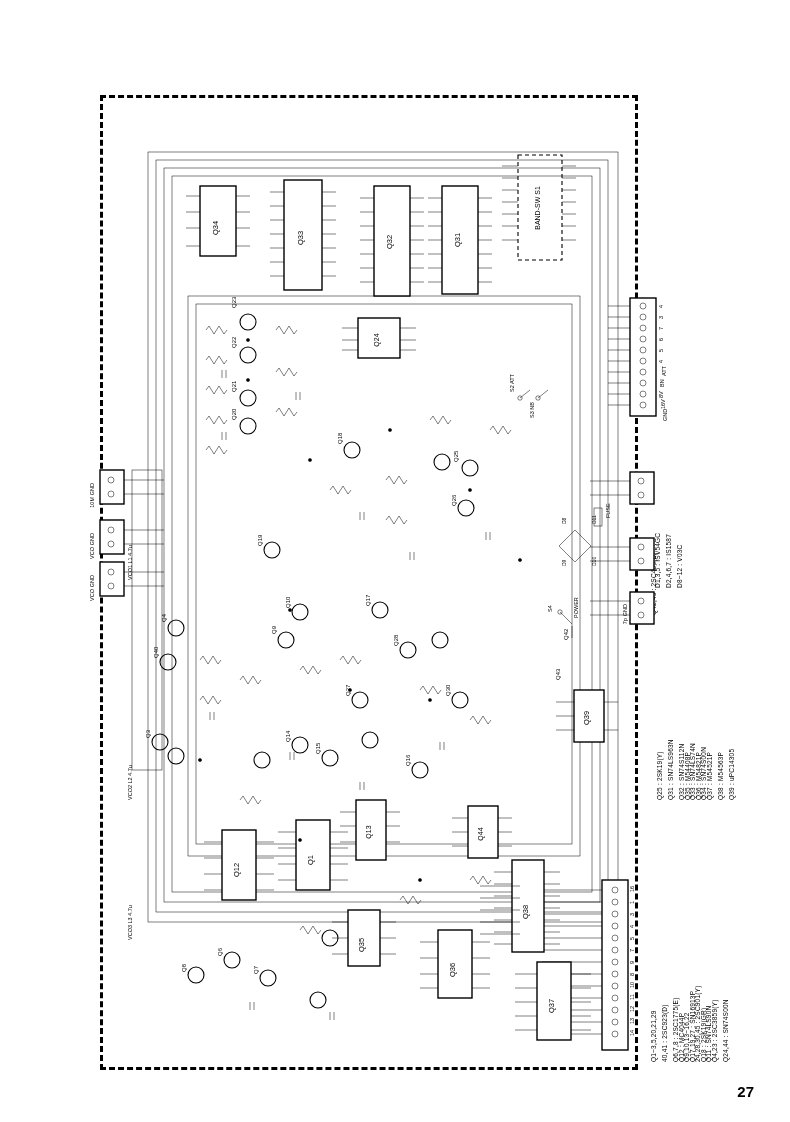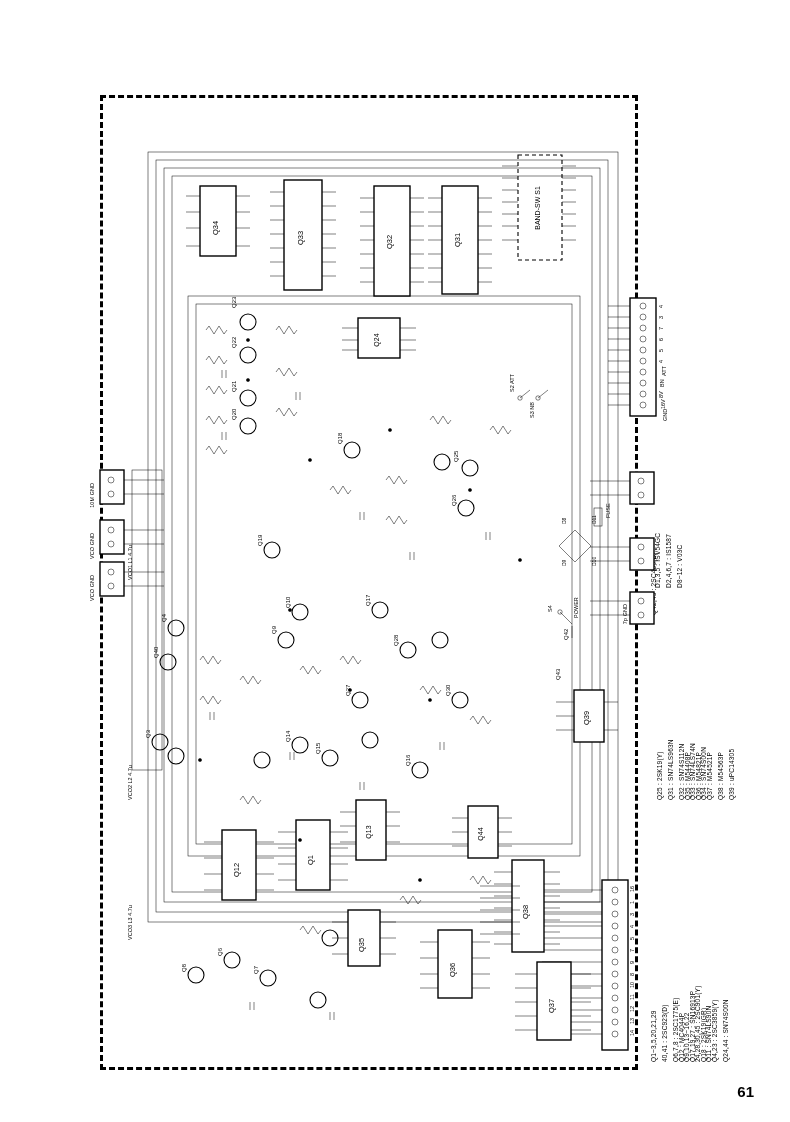--- a/index.html
+++ b/index.html
@@ -36,21 +36,21 @@
   .dot{fill:#000;}
   .tr-circle{fill:none;stroke:#000;stroke-width:1.1;}
 </style>
 </head>
 <body>
 
 <div id="sheet">
 
   <div class="unit-border"></div>
 
-  <div class="pageno">61</div>
+  <div class="pageno">27</div>
 
   <div class="legend" style="left:652px;top:588px;">
     <span class="row">D1,3,5  : ISV54GC</span>
     <span class="row">D2,4,6,7 : IS1587</span>
     <span class="row">D8~12  : V03C</span>
   </div>
 
   <div class="legend" style="left:648px;top:1062px;">
     <span class="row">Q1~3,5,20,21,29</span>
     <span class="row">40,41   : 2SC923(D)</span>

